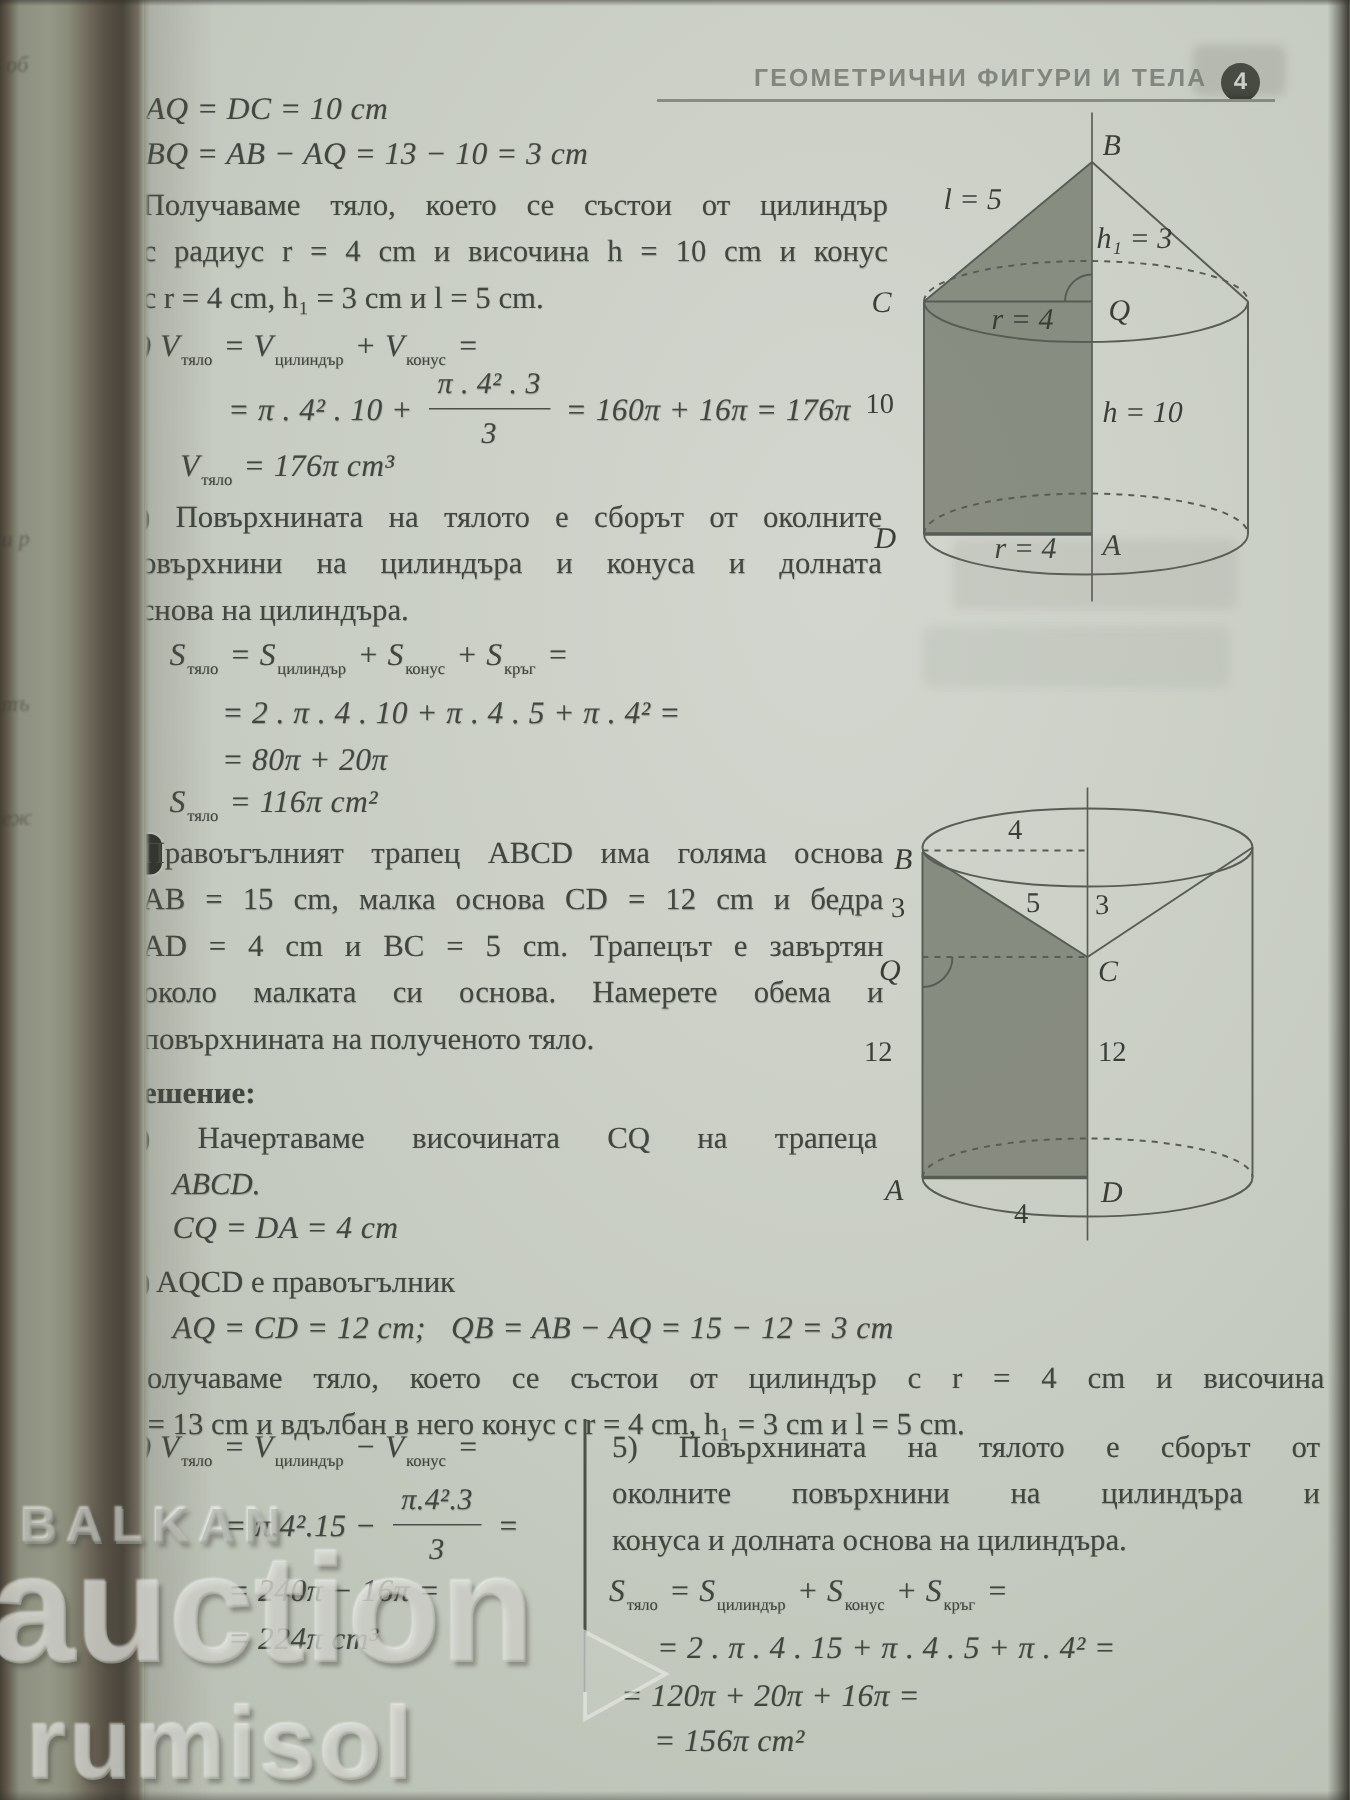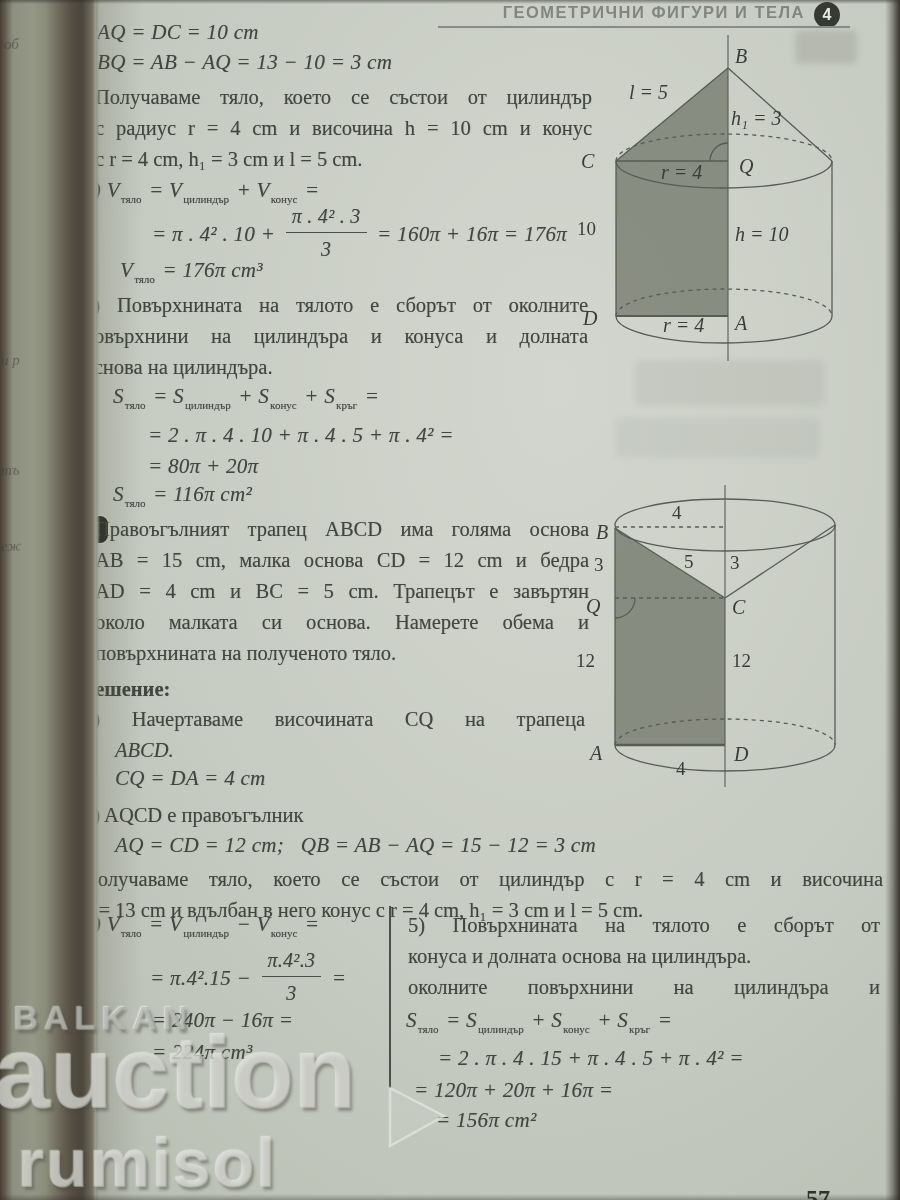--- a/index.html
+++ b/index.html
@@ -1,20 +1,20 @@
 <!DOCTYPE html>
 <html><head>
 <meta charset="utf-8">
 <style>
   html,body{margin:0;padding:0;}
   body{width:900px;height:1200px;overflow:hidden;position:relative;
        background:radial-gradient(ellipse at 62% 32%, #d3d6ce 0%, #c7ccc2 52%, #b7bcb1 100%);
        font-family:"Liberation Serif","DejaVu Serif",serif;}
   #page{position:absolute;inset:0;overflow:hidden;}
-  .soft{position:absolute;inset:0;filter:blur(0.3px);}
+  .soft{position:absolute;inset:0;filter:blur(0.3px);margin-top:40px;}
   .t{position:absolute;color:#41463f;text-shadow:0.3px 0.4px 0.7px rgba(60,65,58,.38);z-index:3;}
   .math{font-style:italic;font-size:21px;letter-spacing:.3px;}
   .fml{font-style:italic;font-size:21px;letter-spacing:.3px;line-height:28px;}
   .pre{white-space:pre;}
   .para{font-size:20.5px;line-height:31px;}
   .para .ln{min-height:31px;}
   .jl{text-align:justify;text-align-last:justify;}
   .indent2{padding-left:32px;}
   .bold{font-weight:bold;}
   .vsub{font-style:normal;font-size:11px;vertical-align:-6px;letter-spacing:0;margin:0 2px 0 1px;text-align:right;}
@@ -131,22 +131,22 @@
 
     <div class="vdiv" style="left:389px;top:906px;height:182px"></div>
 
     <div class="t fml" style="left:83px;top:910px">3) V<span class="vsub">тяло</span> = V<span class="vsub">цилиндър</span> − V<span class="vsub">конус</span> =</div>
     <div class="t fml" style="left:150px;top:946px">= π.4².15 − <span class="frac"><span class="fn">π.4².3</span><span class="fd">3</span></span> =</div>
     <div class="t fml" style="left:152px;top:1006px">= 240π − 16π =</div>
     <div class="t fml" style="left:152px;top:1038px">= 224π cm³</div>
 
     <div class="t para" style="left:408px;top:910px;width:472px">
       <div class="ln jl">5) Повърхнината на тялото е сборът от</div>
+      <div class="ln jl">околните повърхнини на цилиндъра и</div>
       <div class="ln">конуса и долната основа на цилиндъра.</div>
-      <div class="ln jl">околните повърхнини на цилиндъра и</div>
     </div>
     <div class="t fml" style="left:406px;top:1006px">S<span class="vsub">тяло</span> = S<span class="vsub">цилиндър</span> + S<span class="vsub">конус</span> + S<span class="vsub">кръг</span> =</div>
     <div class="t fml" style="left:438px;top:1044px">= 2 . π . 4 . 15 + π . 4 . 5 + π . 4² =</div>
     <div class="t fml" style="left:414px;top:1076px">= 120π + 20π + 16π =</div>
     <div class="t fml" style="left:436px;top:1106px">= 156π cm²</div>
 
     <svg style="left:573px;top:33px" width="322" height="332" viewBox="0 0 322 332">
       <path d="M43,128 L155,35 L155,283 L43,283 Z" fill="#7b8074" fill-opacity="0.84" stroke="none"></path>
       <g stroke="#575c55" stroke-width="1.3" fill="none">
         <line x1="155" y1="2" x2="155" y2="328" stroke-width="1.1"></line>

